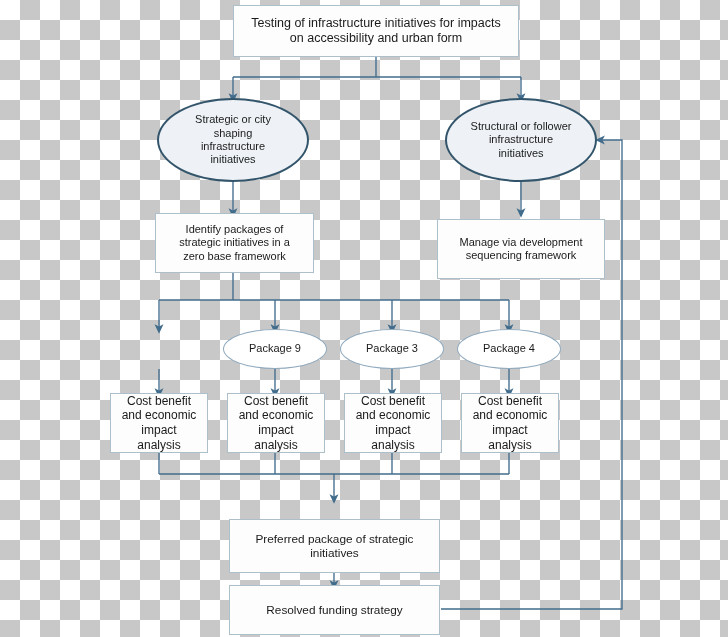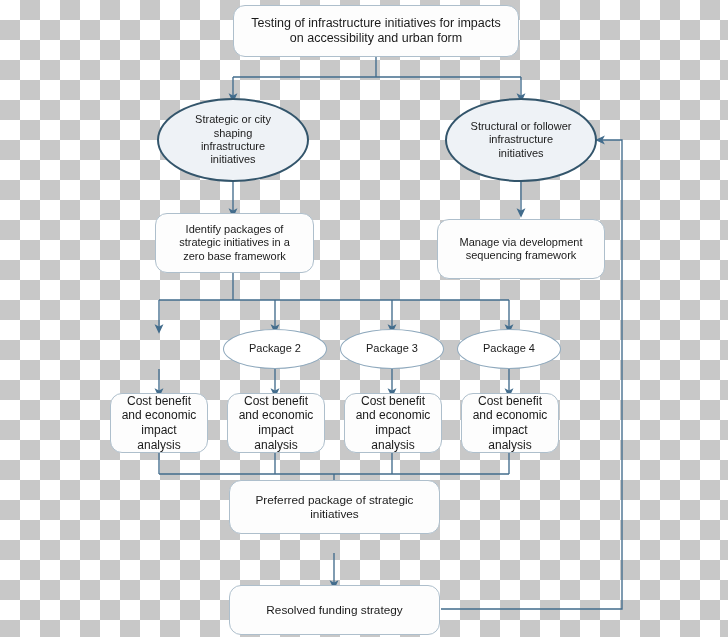--- a/index.html
+++ b/index.html
@@ -19,21 +19,21 @@
 
   svg.wires { position:absolute; left:0; top:0; width:728px; height:637px; overflow:visible; }
 
   .node { position:absolute; display:flex; align-items:center; justify-content:center; text-align:center; }
   .node span { display:block; line-height:1.22; color:#1a1a1a; }
 
   
   .box {
     background:#fdfdfd;
     border:1px solid #aebfcc;
-    border-radius:12px;
+    border-radius:0;
   }
 
   
   .oval-dark {
     background:#eef2f6;
     border:2.5px solid #33556b;
     border-radius:50%;
   }
   
   .oval-light {
@@ -115,21 +115,21 @@
 
   <div class="node box t12" style="left:155px; top:213px; width:159px; height:60px; padding:14px 12px;">
     <span>Identify packages of strategic initiatives in a zero base framework</span>
   </div>
 
   <div class="node box t12" style="left:437px; top:213px; width:168px; height:60px; padding:3px 12px;margin-top:6px;">
     <span>Manage via development sequencing framework</span>
   </div>
 
   <div class="node oval-light t12" style="left:223px; top:329px; width:104px; height:40px;">
-    <span>Package 2</span>
+    <span>Package 9</span>
   </div>
   <div class="node oval-light t12" style="left:340px; top:329px; width:104px; height:40px;">
     <span>Package 3</span>
   </div>
   <div class="node oval-light t12" style="left:457px; top:329px; width:104px; height:40px;">
     <span>Package 4</span>
   </div>
 
   <div class="node box t11" style="left:110px; top:393px; width:98px; height:60px; padding:2px 7px;">
     <span>Cost benefit and economic impact analysis</span>
@@ -137,21 +137,21 @@
   <div class="node box t11" style="left:227px; top:393px; width:98px; height:60px; padding:2px 7px;">
     <span>Cost benefit and economic impact analysis</span>
   </div>
   <div class="node box t11" style="left:344px; top:393px; width:98px; height:60px; padding:2px 7px;">
     <span>Cost benefit and economic impact analysis</span>
   </div>
   <div class="node box t11" style="left:461px; top:393px; width:98px; height:60px; padding:2px 7px;">
     <span>Cost benefit and economic impact analysis</span>
   </div>
 
-  <div class="node box t13" style="left:229px; top:480px; width:211px; height:54px; padding:19px 16px;">
+  <div class="node box t13" style="left:229px; top:519px; width:211px; height:54px; padding:19px 16px;">
     <span>Preferred package of strategic initiatives</span>
   </div>
 
   <div class="node box t13" style="left:229px; top:585px; width:211px; height:50px; padding:12px 14px;">
     <span>Resolved funding strategy</span>
   </div>
 
 </div>
 
 </body></html>

